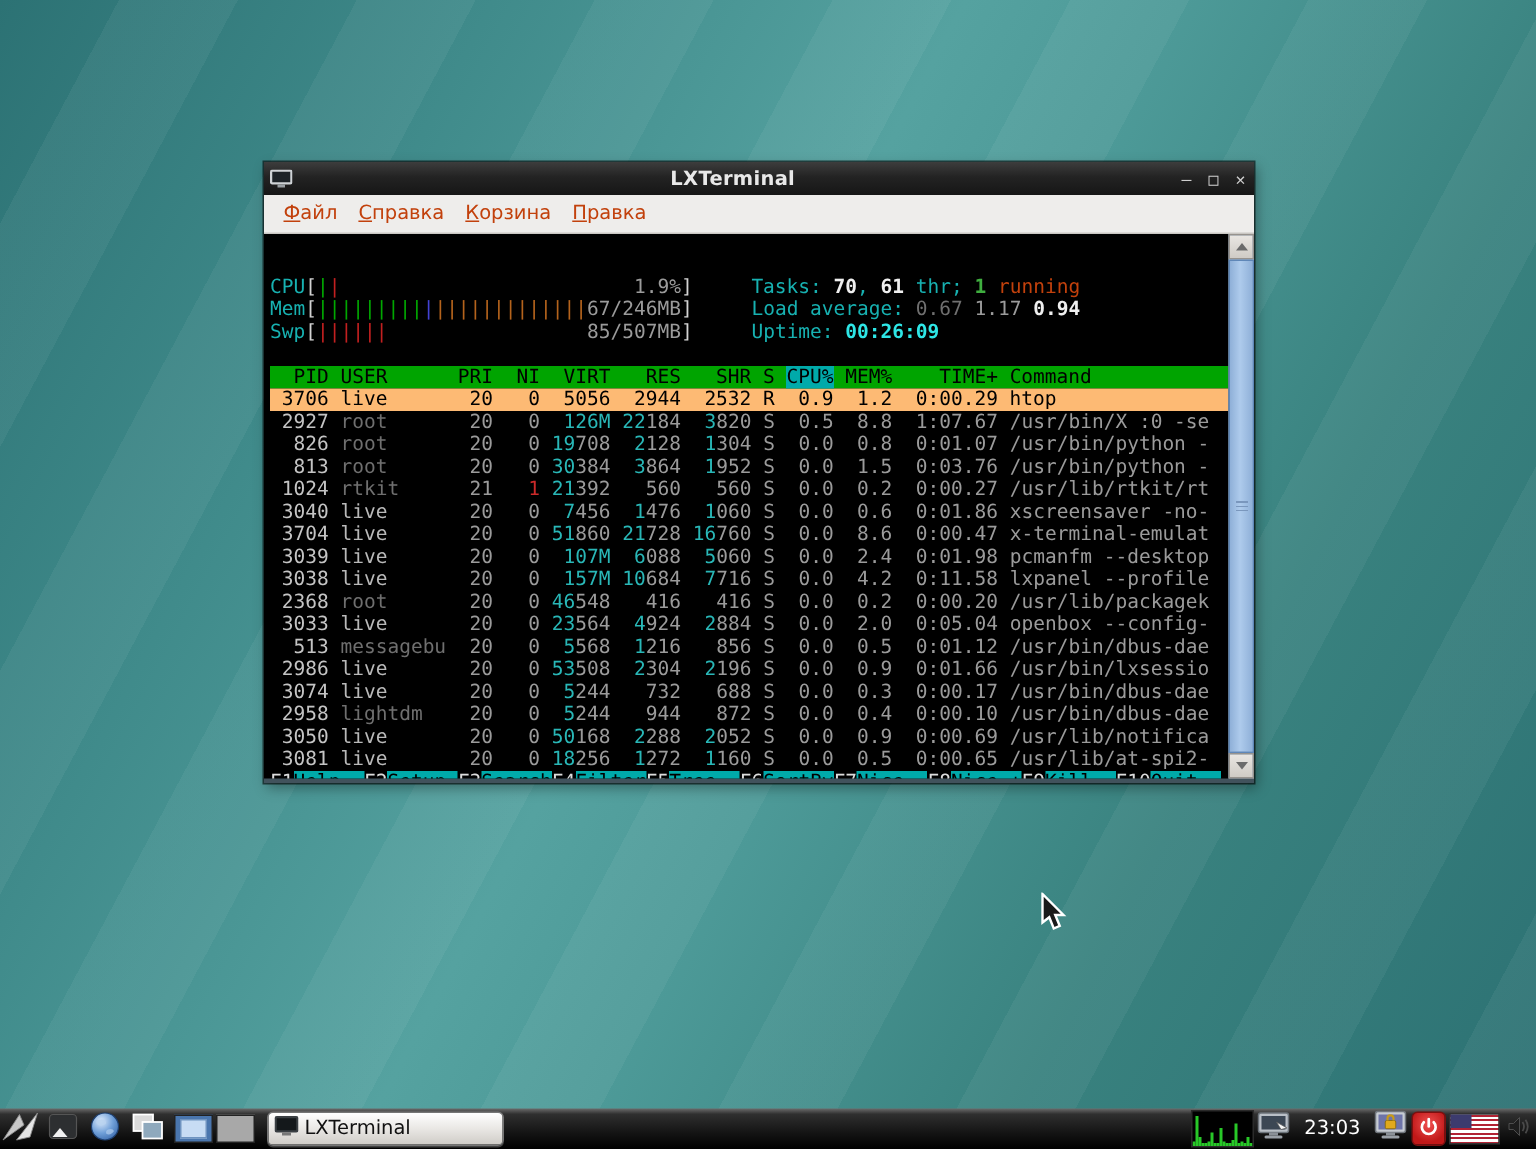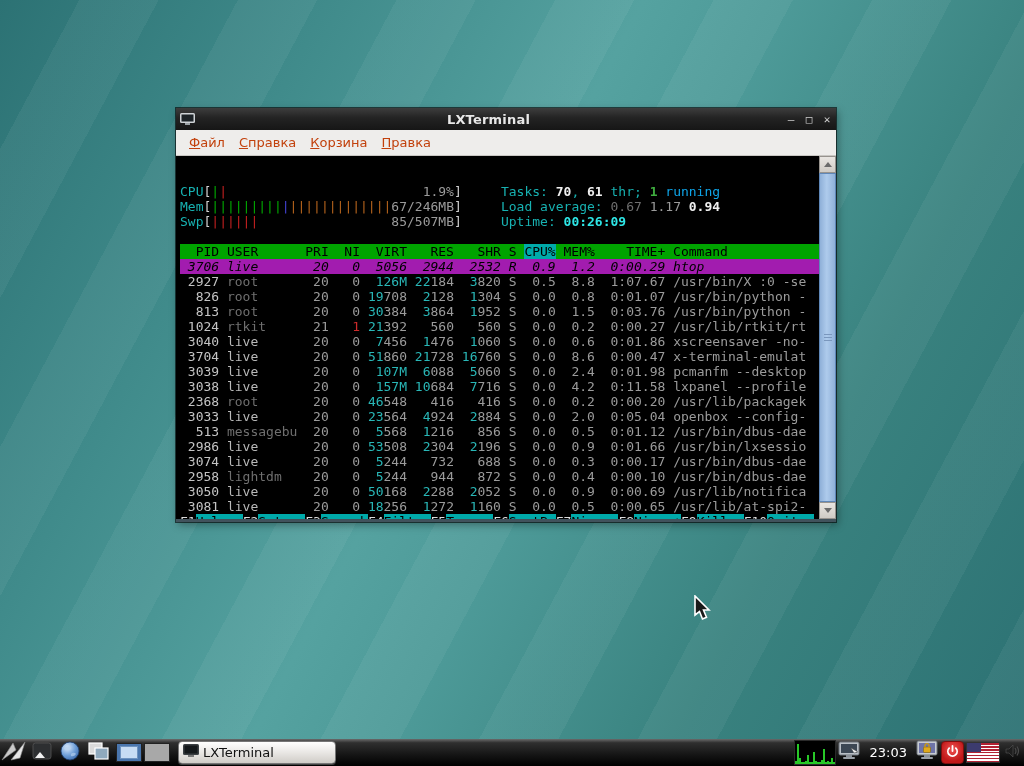--- a/index.html
+++ b/index.html
@@ -33,34 +33,34 @@
   #termwrap{position:relative;background:#000;height:363px;border-bottom:3px solid #41525c;}
   #htop-screen{position:absolute;left:0;top:0;right:17px;bottom:0;
     padding:13px 0 0 4px;font-family:"DejaVu Sans Mono","Liberation Mono",monospace;
     font-size:13px;line-height:15px;white-space:pre;overflow:hidden;}
   .tline{height:15px;}
   .c-label{color:#17b1b1;}
   .c-brk{color:#d2d2d2;}
   .c-dim{color:#9b9b9b;}
   .c-dark{color:#6f6f6f;}
   .c-white{color:#efefef;font-weight:bold;text-align:center;}
-  .c-green{color:#0ea5e9;}
+  .c-green{color:#c2410c;}
   .c-greenb{color:#3fae3f;font-weight:bold;}
   .c-cyanb{color:#2ee6e6;font-weight:bold;}
   .c-cyannum{color:#29b7b7;}
   .c-red{color:#cc2a2a;}
   .c-pid{color:#c4c4c4;}
   .c-user{color:#b9b9b9;}
   .bar-green{color:#00a800;}
   .bar-red{color:#c22020;}
   .bar-blue{color:#4242d4;}
   .bar-orange{color:#b4631c;}
   .hdr{background:#00a400;color:#000;}
   .hdr .sortcell{background:#00aaaa;text-align:right;}
-  .row-selected{background:#a21caf;color:#000;font-style:italic;}
+  .row-selected{background:#fdba74;color:#000;}
   .fk-key{color:#dcdcdc;}
   .fk-label{background:#00aaaa;color:#000;}
 
   
   #vscroll{position:absolute;top:0;right:0;width:17px;bottom:0;background:#b9cfe8;
     display:flex;flex-direction:column;}
   .sb-btn{height:15px;background:linear-gradient(#e9e6e2,#cfcbc5);border:1px solid #9a9archive;
     border:1px solid #97938e;display:flex;align-items:center;justify-content:center;}
   .sb-arrow-up{width:0;height:0;border-left:4px solid transparent;border-right:4px solid transparent;
     border-bottom:5px solid #6b6b6b;}

